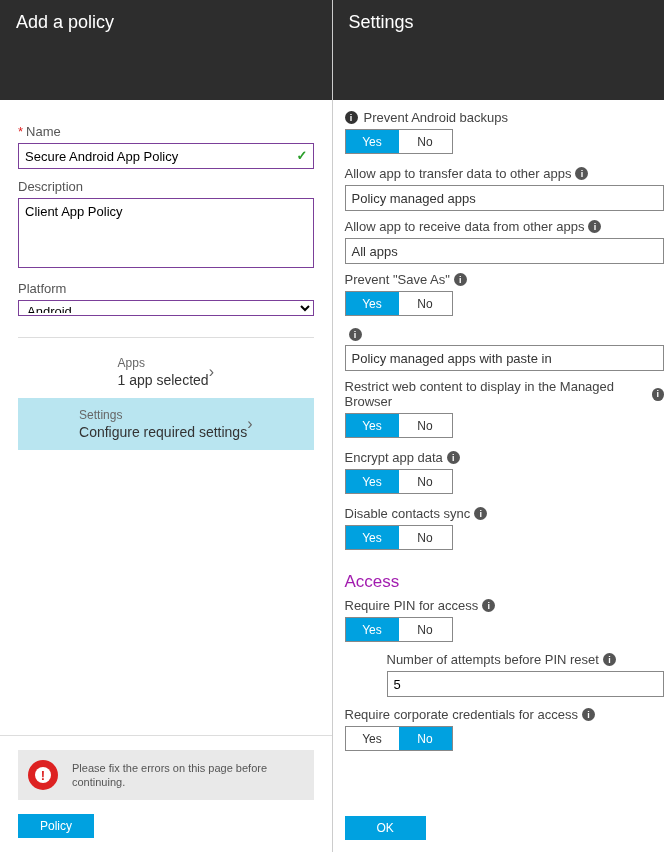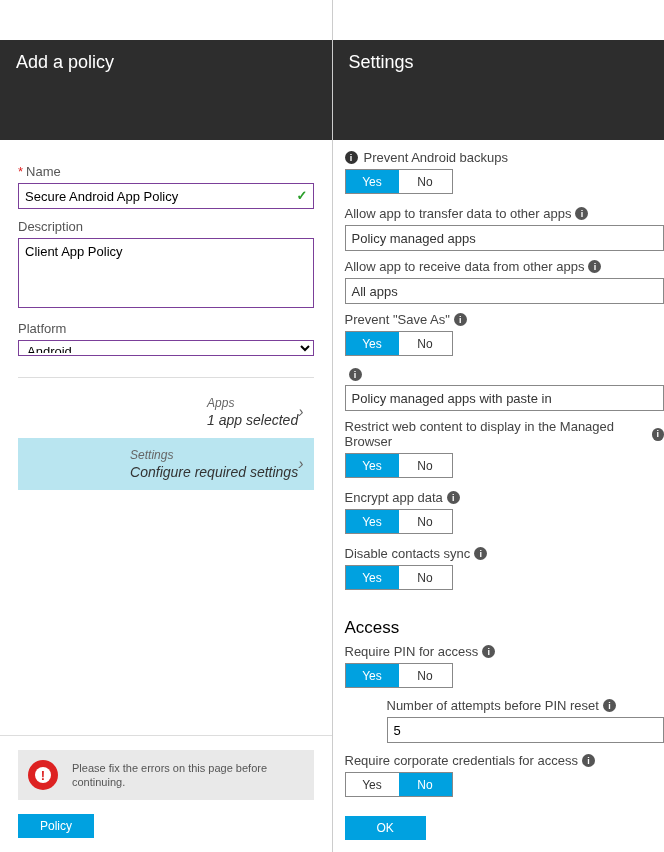--- a/index.html
+++ b/index.html
@@ -1,50 +1,50 @@
 <!DOCTYPE html>
 <html><head>
   <meta charset="utf-8">
   <style>
     * { box-sizing: border-box; margin: 0; padding: 0; }
     body { font-family: "Segoe UI", Arial, sans-serif; font-size: 13px; color: #333; background: #fff; }
     .container { display: flex; width: 664px; height: 852px; }
     .panel { flex: 1; display: flex; flex-direction: column; border-right: 1px solid #ccc; }
     .panel:last-child { border-right: none; }
-    .panel-header { background: #2d2d2d; color: #fff; padding: 12px 16px 0 16px; height: 100px; font-size: 18px; font-weight: 300; margin-top: 40px; }
+    .panel-header { background: #2d2d2d; color: #fff; padding: 12px 16px 0 16px; height: 100px; font-size: 18px; font-weight: 300; }
     .panel-body { padding: 14px 18px 10px 18px; flex: 1; overflow: hidden; }
     .panel-footer { border-top: 1px solid #ddd; padding: 14px 18px; }
     .required-mark { color: #d22; margin-right: 3px; }
     .field-label { color: #555; margin-top: 10px; margin-bottom: 4px; display: flex; align-items: center; }
     .info-icon { display:inline-flex; width:13px; height:13px; border-radius:50%; background:#555; color:#fff; font-size:9px; font-weight:bold; align-items:center; justify-content:center; margin-left:4px; }
     .input-text { width: 100%; height: 26px; padding: 3px 6px; border: 1px solid #888; font-size: 13px; }
     .input-text.valid { border-color:#7b3f99; }
     .input-wrap { position: relative; }
     .check-mark { position:absolute; right:6px; top:5px; color:#2a9e2a; font-weight:bold; }
     .textarea { width:100%; height:70px; padding:5px 6px; border:1px solid #7b3f99; font-size:13px; resize:none; font-family:inherit; }
     .select { width:100%; height:16px; border:1px solid #7b3f99; padding:2px 4px; font-size:13px; background:#fff; }
     .divider { border-top:1px solid #ddd; margin:18px 0 8px 0; }
-    .nav-item { display:flex; justify-content:flex-end; align-items:center; padding:10px 10px; cursor:pointer;font-style:italic; }
+    .nav-item { display:flex; justify-content:center; align-items:center; padding:10px 10px; cursor:pointer; }
     .nav-item .title { color:#666; font-size:12px; }
     .nav-item .subtitle { color:#333; font-size:14px; margin-top:2px; }
     .nav-item.selected { background:#b9e5f0; }
     .chevron { color:#666; font-size:16px; }
     .error-box { background:#e9e9e9; display:flex; align-items:center; padding:10px; margin-bottom:14px; }
     .error-icon { width:30px; height:30px; border-radius:50%; background:#d22; display:flex; align-items:center; justify-content:center; margin-right:14px; flex-shrink:0; }
     .error-icon-inner { width:16px; height:16px; background:#fff; border-radius:50%; color:#d22; font-weight:bold; font-size:13px; display:flex; align-items:center; justify-content:center; }
     .error-text { color:#555; font-size:11px; line-height:1.3; }
     .btn { background:#00a1e0; color:#fff; border:none; height:24px; padding:0 22px; font-size:12px; cursor:pointer; }
     .toggle { display:flex; border:1px solid #888; width:108px; height:25px; }
     .toggle-opt { flex:1; display:flex; align-items:center; justify-content:center; font-size:12px; cursor:pointer; background:#fff; }
     .toggle-opt.active { background:#00a1e0; color:#fff; }
     .setting-row { margin-bottom:6px; }
     .setting-label { color:#444; margin-bottom:4px; display:flex; align-items:center; font-size:13px; }
     .info-dark { display:inline-flex; width:13px; height:13px; border-radius:50%; background:#333; color:#fff; font-size:9px; font-weight:bold; align-items:center; justify-content:center; margin-right:6px; }
     .select-like { border:1px solid #888; height:26px; padding:3px 6px; font-size:13px; width:100%; display:flex; align-items:center; margin-bottom:8px; }
-    .section-heading { font-size:17px; color:#000000; margin-top:28px; margin-bottom:6px; }
+    .section-heading { font-size:17px; color:#a21caf; margin-top:22px; margin-bottom:6px; }
     .indent { margin-left:42px; }
     .num-input { width:100%; height:26px; border:1px solid #888; padding:3px 6px; font-size:13px; }
     .right-body { padding:10px 0 10px 12px; }
     .settings-footer { padding:12px; }
   </style>
 </head>
 <body>
 
 <div class="container">
 

